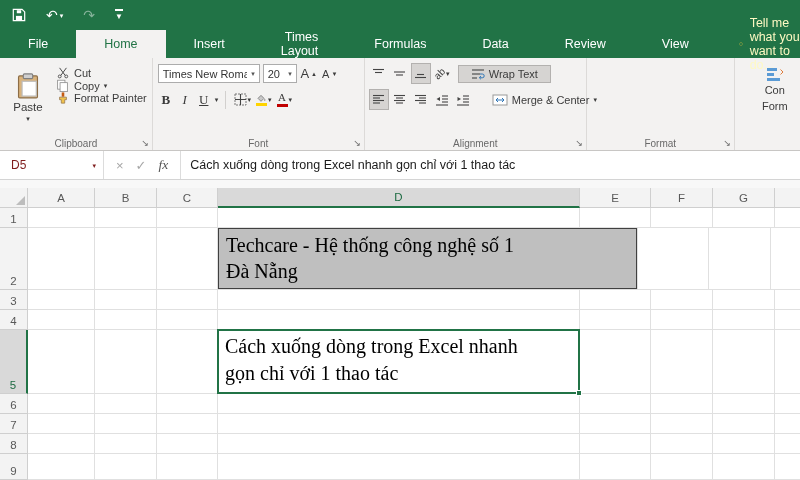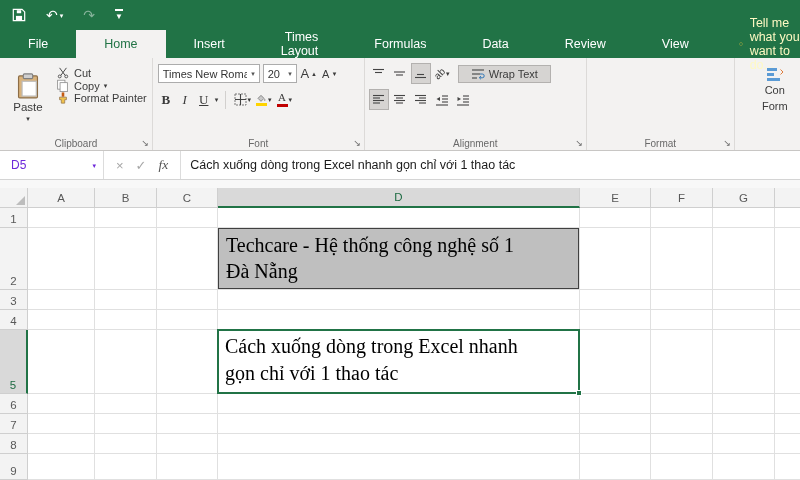--- a/index.html
+++ b/index.html
@@ -67,21 +67,21 @@
   .dec-txt { font-size:8.5px; letter-spacing:-0.5px; }
 
   .g-styles { flex:1 1 auto; border-right:none; overflow:hidden;text-align:center; }
   .cf-btn { display:flex; flex-direction:column; align-items:center; gap:2px;
     padding-top:4px; width:70px; font-size:11px; line-height:1.25; }
 
   
   .formula-bar { height:29px; background:#fff; border-bottom:1px solid #d4d4d4;
     display:flex; align-items:stretch; font-size:12px; }
   .name-box { width:104px; display:flex; align-items:center; justify-content:space-between;
-    padding:0 7px 0 11px; border-right:1px solid #dcdcdc; color:#6d28d9; }
+    padding:0 7px 0 11px; border-right:1px solid #dcdcdc; color:#7f1d1d; }
   .fb-btns { display:flex; align-items:center; gap:12px; padding:0 12px;
     border-right:1px solid #dcdcdc; color:#a6a6a6; font-size:13px; }
   .fb-fx { font-style:italic; font-family:"Liberation Serif", serif; color:#555; font-size:13.5px; }
   .fb-content { flex:1; display:flex; align-items:center; padding-left:9px;
     color:#1b1b1b; font-size:12.5px; white-space:nowrap; overflow:hidden; }
 
   .gapstrip { height:8px; background:#f8f8f8; }
 
   
   .sheet { font-size:11.5px; color:#585858; }
@@ -329,20 +329,29 @@
         </span>
         <span class="icon-btn">
           <svg width="14" height="12" viewBox="0 0 14 12">
               <line x1="7" y1="2" x2="13" y2="2"></line>
               <line x1="7" y1="5" x2="13" y2="5"></line>
               <line x1="7" y1="8" x2="13" y2="8"></line>
               <line x1="1" y1="11" x2="13" y2="11"></line>
               <path d="M1.5 3v4L5 5z" fill="#444"></path>
             </svg>
         </span>
+        <span class="merge-btn">
+          <svg width="16" height="12" viewBox="0 0 16 12">
+            <rect x="1" y="1" width="14" height="10" fill="#fff" stroke="#999"></rect>
+            <path d="M4.5 6h7" stroke="#2e75b6" fill="none"></path>
+            <path d="M6 4 4 6l2 2M10 4l2 2-2 2" fill="none" stroke="#2e75b6"></path>
+          </svg>
+          <span>Merge &amp; Center</span>
+          <span class="dd">▾</span>
+        </span>
       </div>
     </div>
     <div class="grp-label">Alignment</div>
     <span class="launcher">↘</span>
   </div>
 
   <div class="group" style="width:148px">
     <div class="grp-label">Format</div>
     <span class="launcher">↘</span>
   </div>
@@ -400,21 +409,21 @@
         <div class="cell" style="width: 71px;"></div>
         <div class="cell" style="width: 62px;"></div>
         <div class="cell" style="width: 62px;"></div>
         <div class="cell" style="width: 40px;"></div>
       </div>
       <div class="grid-row" style="height: 62px;">
         <div class="row-h">2</div>
         <div class="cell" style="width: 67px;"></div>
         <div class="cell" style="width: 62px;"></div>
         <div class="cell" style="width: 61px;"></div>
-        <div class="cell" style="width: 362px; text-decoration: underline;">
+        <div class="cell" style="width: 420px; text-decoration: underline;">
           <div class="d2-box">Techcare - Hệ thống công nghệ số 1
 Đà Nẵng</div>
         </div>
         <div class="cell" style="width: 71px;"></div>
         <div class="cell" style="width: 62px;"></div>
         <div class="cell" style="width: 62px;"></div>
         <div class="cell" style="width: 40px;"></div>
       </div>
       <div class="grid-row" style="height: 20px;">
         <div class="row-h">3</div>

